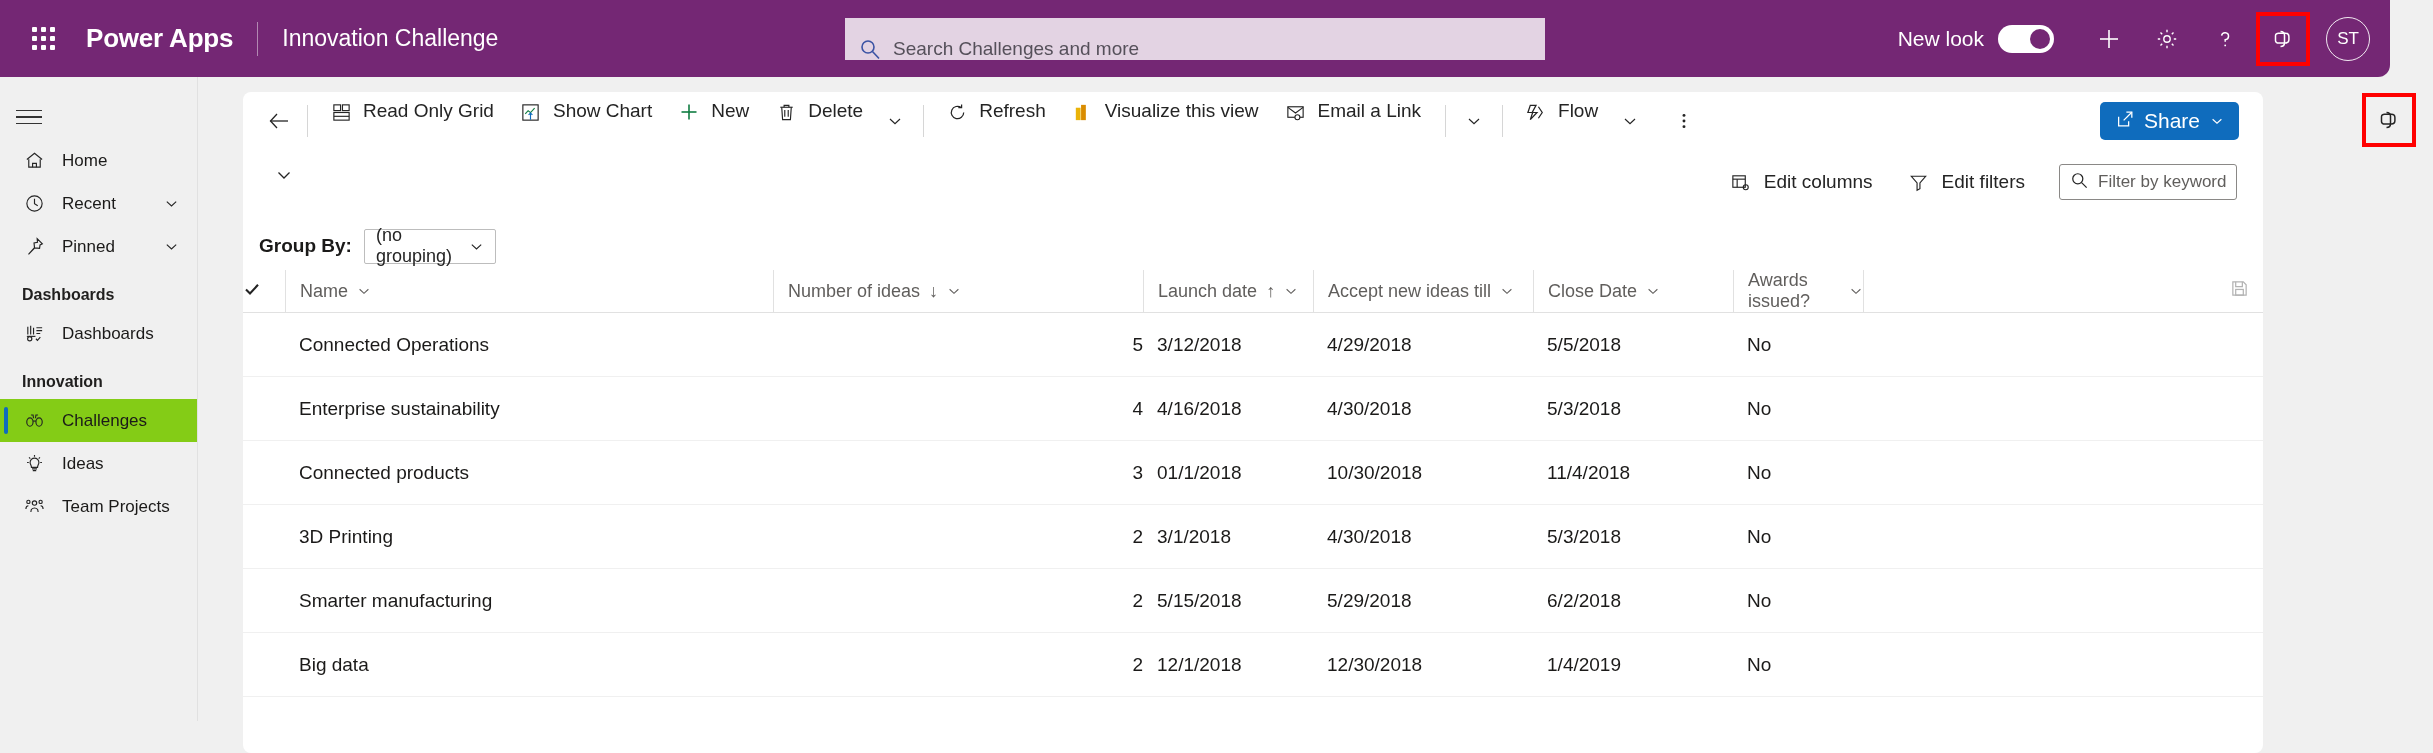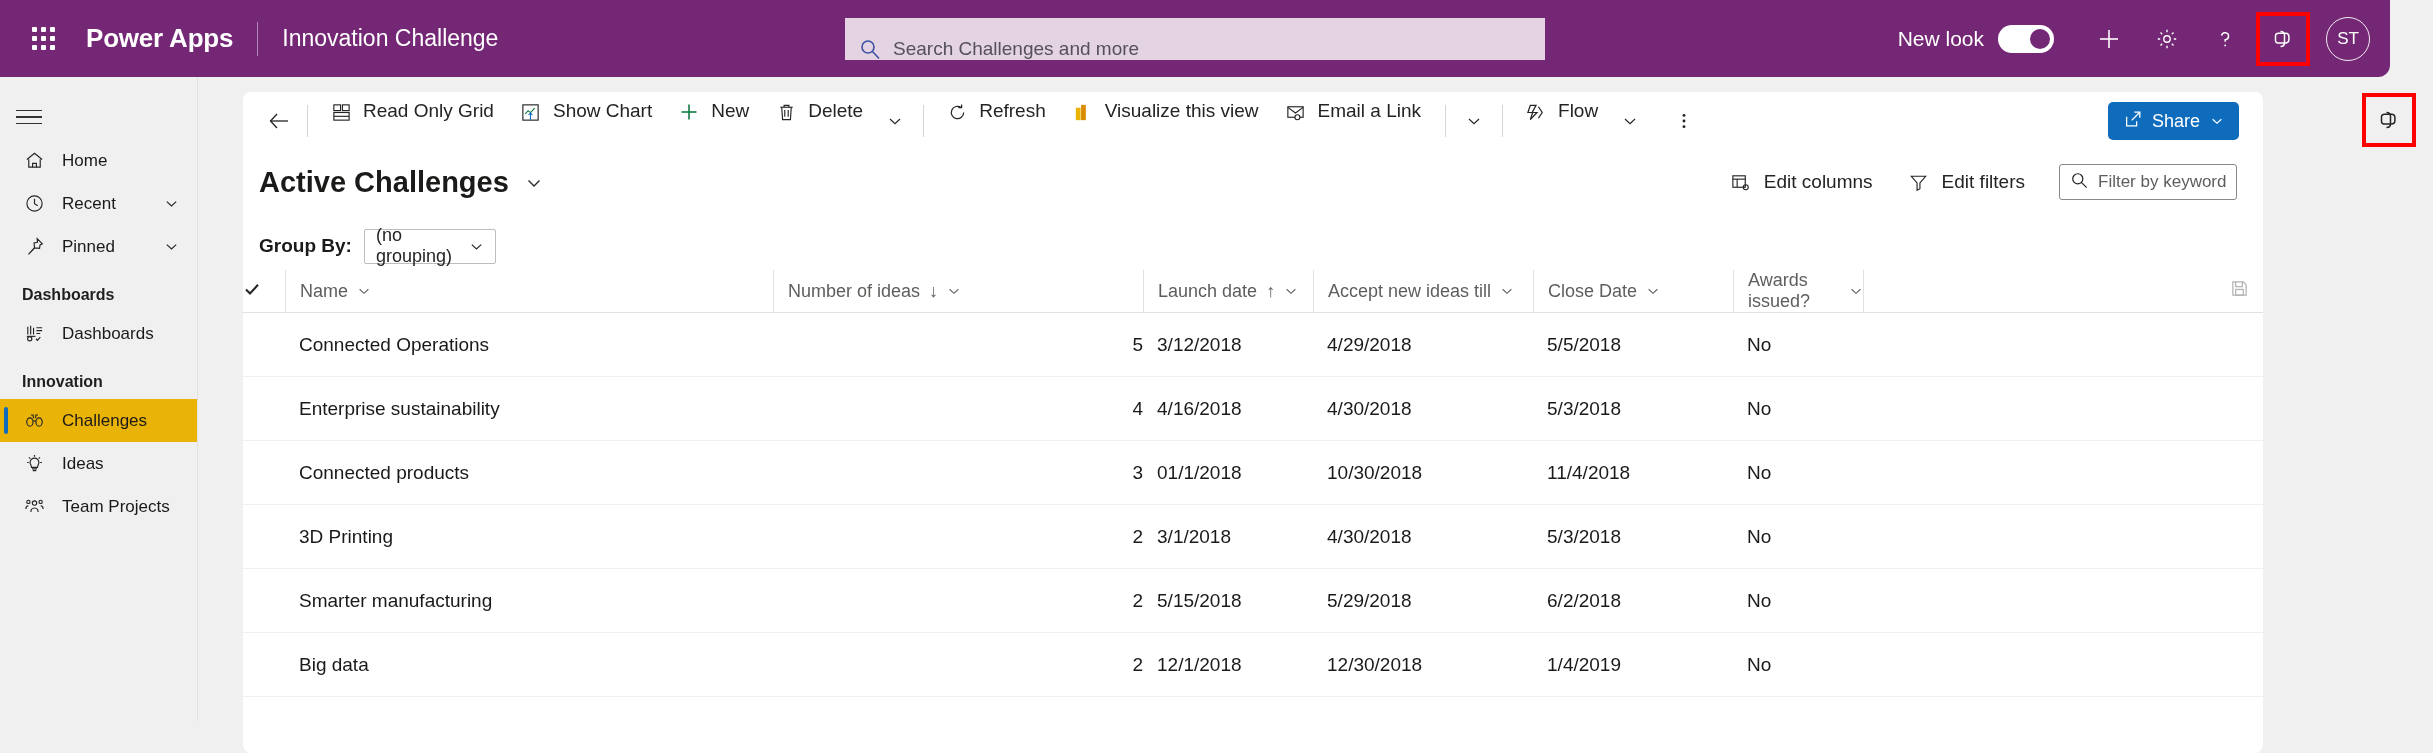--- a/index.html
+++ b/index.html
@@ -82,21 +82,21 @@
 
   .nav-item {
     height: 43px; display: flex; align-items: center;
     padding-left: 22px; cursor: pointer; position: relative;
     font-size: 17px; color: #1b1a19;
   }
   .nav-item .ni-icon { width: 24px; height: 24px; flex: 0 0 24px;
     display: flex; align-items: center; justify-content: center; }
   .nav-item .ni-label { margin-left: 16px; }
   .nav-item .chev { position: absolute; right: 18px; }
-  .nav-item.selected { background: #eab308; }
+  .nav-item.selected { background: #84cc16; }
   .nav-item.selected::before {
     content: ""; position: absolute; left: 4px; top: 8px;
     width: 4px; height: 27px; background: #0f6cbd; border-radius: 2px;
   }
   .nav-group {
     font-size: 16px; font-weight: bold; color: #201f1e;
     padding: 18px 0 8px 22px;
   }
 
   
@@ -119,21 +119,21 @@
   .cb-btn .cb-ic { width: 24px; height: 24px; flex: 0 0 24px;
     display: flex; align-items: center; justify-content: center; margin-right: 10px; }
   .cb-sep { width: 1px; height: 32px; background: #d6d6d6; margin: 0 10px; }
   .cb-caret { display: flex; align-items: center; justify-content: center;
     width: 36px; height: 42px; cursor: pointer; }
   .share-btn {
     position: absolute; right: 24px; top: 10px;
     background: #0f6cbd; color: #ffffff;
     height: 38px; border-radius: 5px;
     display: flex; align-items: center; padding: 0 15px;
-    font-size: 18px; cursor: pointer;
+    font-size: 21px; cursor: pointer;
   }
   .share-btn .cb-ic { margin-right: 9px; }
 
   .copilot-rail {
     position: absolute; right: 0; top: 0;
     width: 88px; height: 676px; background: #f0f0f0;
   }
   .copilot-rail .hicon { margin: 18px auto 0; }
 
   
@@ -524,21 +524,20 @@
         <path d="M5.5 9.8c0-1.6 1.4-2.6 3-2.6h6.8c2.1 0 3.6 1.3 3.6 3.2v3.4c0 1.9-1.5 3.2-3.6 3.2H8.5c-1.6 0-3-1-3-2.6z"></path>
         <path d="M10.5 5.5c2.4 0 4 1.6 4 3.8v7.4c0 2.2-1.6 3.8-4 3.8"></path>
       </svg>
     </div>
   </div>
 
   <div class="content-card">
 
     <div class="view-header">
       <div class="view-title">
-        <span class="vt-text">Active Challenges</span>
         <span class="chev">
           <svg viewBox="0 0 18 18" width="18" height="18" fill="none" stroke="#242424" stroke-width="1.3">
               <path d="M3.5 6.5L9 12l5.5-5.5"></path>
             </svg>
         </span>
       </div>
 
       <div class="vh-right">
         <div class="vh-btn">
           <span class="cb-ic">

